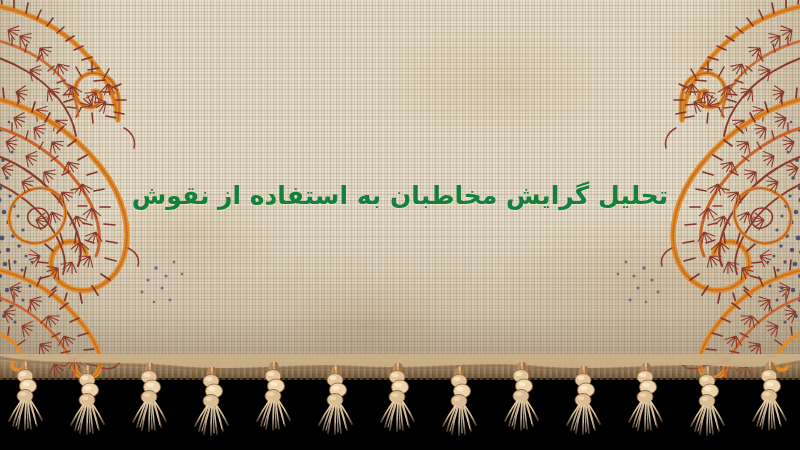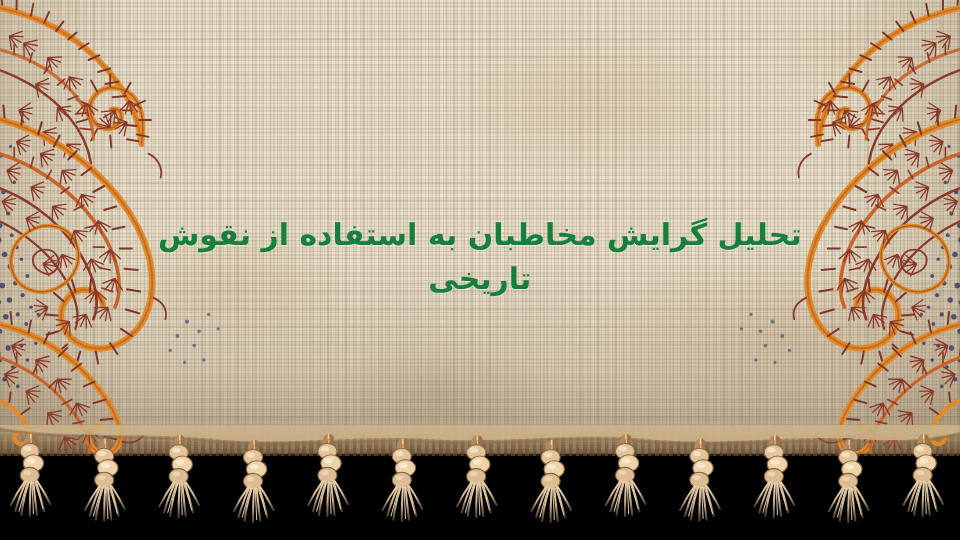--- a/index.html
+++ b/index.html
@@ -672,16 +672,15 @@
         <use href="#tassel" x="584" y="16"></use>
         <use href="#tassel" x="646" y="13"></use>
         <use href="#tassel" x="708" y="17"></use>
         <use href="#tassel" x="770" y="12"></use>
       </g>
     </svg>
   </div>
 
   <div class="title-block">
     <span class="ln">تحلیل گرایش مخاطبان به استفاده از نقوش</span>
-    <span class="ln">تاریخی</span>
   </div>
 
 </div>
 
 </body></html>

